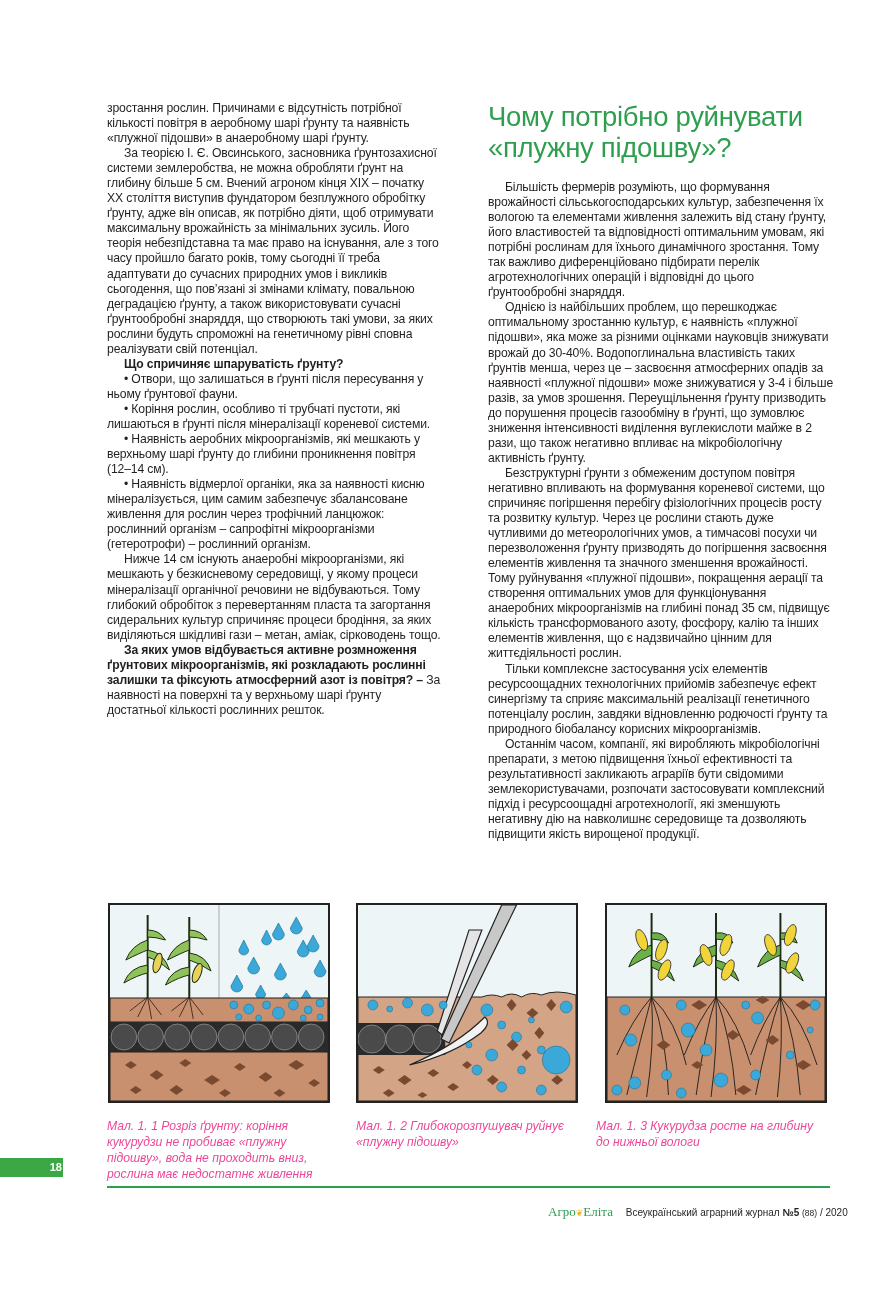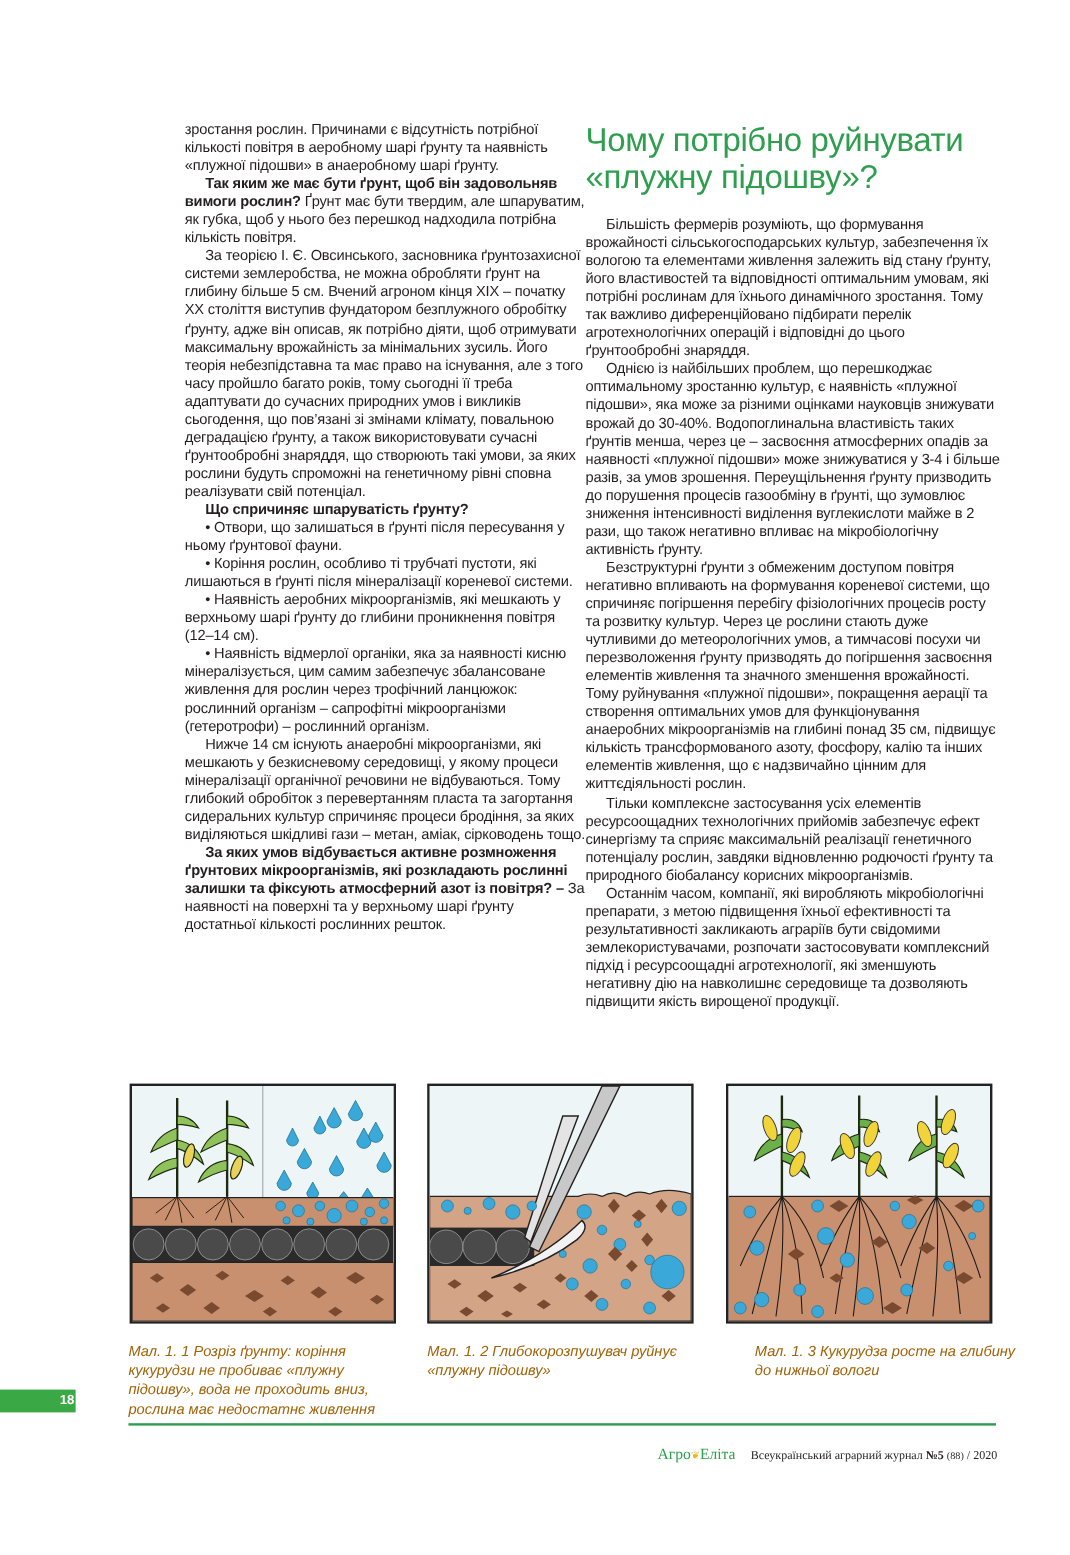--- a/index.html
+++ b/index.html
@@ -1,51 +1,50 @@
 <!DOCTYPE html>
 <html><head>
 <meta charset="utf-8">
 <style>
   html, body { margin: 0; padding: 0; background: #ffffff; }
   body { width: 892px; height: 1296px; position: relative; overflow: hidden;
          font-family: "Liberation Sans", sans-serif; color: #231f20; }
   .col { position: absolute; top: 101px; font-size: 12.2px; line-height: 15.05px; letter-spacing: -0.15px; }
-  .col-left { left: 107px; width: 334px; margin-left: 47px; }
+  .col-left { left: 107px; width: 334px; }
   .col-right { left: 488px; width: 346px; top: 101px; }
   .col p { margin: 0; text-indent: 17px; text-align: left; }
   .col p.noindent { text-indent: 0; }
   .col b { font-weight: bold; }
   .title { font-family: "Liberation Sans", sans-serif; font-size: 27.5px; line-height: 31px; color: #2e9e4f;
            font-weight: normal; margin: 0 0 17px 0; letter-spacing: -0.3px; }
   .figure { position: absolute; top: 903px; border: 2.5px solid #222; box-sizing: border-box; overflow: hidden; }
   .fig1 { left: 108px; width: 222px; height: 200px; }
   .fig2 { left: 356px; width: 222px; height: 200px; }
   .fig3 { left: 605px; width: 222px; height: 200px; }
   .figure svg { display: block; width: 100%; height: 100%; }
-  .caption { position: absolute; top: 1118px; font-style: italic; font-size: 12.2px; line-height: 16px; color: #a16207; }
+  .caption { position: absolute; top: 1118px; font-style: italic; font-size: 12.2px; line-height: 16px; color: #ec4899; }
   .cap1 { left: 107px; width: 225px; }
   .cap2 { left: 356px; width: 235px; }
-  .cap3 { left: 629px; width: 230px; }
+  .cap3 { left: 596px; width: 230px; }
   .rule { position: absolute; left: 107px; width: 723px; top: 1186px; height: 1.5px; background: #2e9e4f; }
   .page-num { position: absolute; left: 0; top: 1158px; width: 63px; height: 19px; background: #3aa845;
               color: #fff; font-weight: bold; font-size: 11px; line-height: 19px; text-align: right;
               padding-right: 1px; box-sizing: border-box; }
   .footer { position: absolute; top: 1205px; left: 548px; font-size: 10px; line-height: 14px; white-space: nowrap; }
   .brand { font-family: "Liberation Serif", serif; color: #2e9e4f; font-size: 13px; margin-right: 10px; }
   .brand .leaf { color: #e8b620; font-size: 9px; }
-  .journal { color: #231f20; font-family: Liberation Serif, serif; }
+  .journal { color: #231f20; }
   .journal .small { font-size: 8.5px; }
   .journal b { font-weight: bold; }
 </style>
 </head>
 <body>
 
 <div class="col col-left">
   <p class="noindent">зростання рослин. Причинами є відсутність потрібної кількості повітря в аеробному шарі ґрунту та наявність «плужної підошви» в анаеробному шарі ґрунту.</p>
-  <p><b>Так яким же має бути ґрунт, щоб він задовольняв вимоги рослин?</b><span> Ґрунт має бути твердим, але шпаруватим, як губка, щоб у нього без перешкод надходила потрібна кількість повітря.</span></p>
   <p>За теорією І. Є. Овсинського, засновника ґрунтозахисної системи землеробства, не можна обробляти ґрунт на глибину більше 5 см. Вчений агроном кінця XIX – початку XX століття виступив фундатором безплужного обробітку ґрунту, адже він описав, як потрібно діяти, щоб отримувати максимальну врожайність за мінімальних зусиль. Його теорія небезпідставна та має право на існування, але з того часу пройшло багато років, тому сьогодні її треба адаптувати до сучасних природних умов і викликів сьогодення, що пов’язані зі змінами клімату, повальною деградацією ґрунту, а також використовувати сучасні ґрунтообробні знаряддя, що створюють такі умови, за яких рослини будуть спроможні на генетичному рівні сповна реалізувати свій потенціал.</p>
   <p><b>Що спричиняє шпаруватість ґрунту?</b></p>
   <p>• Отвори, що залишаться в ґрунті після пересування у ньому ґрунтової фауни.</p>
   <p>• Коріння рослин, особливо ті трубчаті пустоти, які лишаються в ґрунті після мінералізації кореневої системи.</p>
   <p>• Наявність аеробних мікроорганізмів, які мешкають у верхньому шарі ґрунту до глибини проникнення повітря (12–14 см).</p>
   <p>• Наявність відмерлої органіки, яка за наявності кисню мінералізується, цим самим забезпечує збалансоване живлення для рослин через трофічний ланцюжок: рослинний організм – сапрофітні мікроорганізми (гетеротрофи) – рослинний організм.</p>
   <p>Нижче 14 см існують анаеробні мікроорганізми, які мешкають у безкисневому середовищі, у якому процеси мінералізації органічної речовини не відбуваються. Тому глибокий обробіток з перевертанням пласта та загортання сидеральних культур спричиняє процеси бродіння, за яких виділяються шкідливі гази – метан, аміак, сірководень тощо.</p>
   <p><b>За яких умов  відбувається активне розмноження ґрунтових мікроорганізмів, які розкладають рослинні залишки та фіксують атмосферний азот із повітря? –</b><span> За наявності на поверхні та у верхньому шарі ґрунту достатньої кількості рослинних решток.</span></p>
 </div>
 

